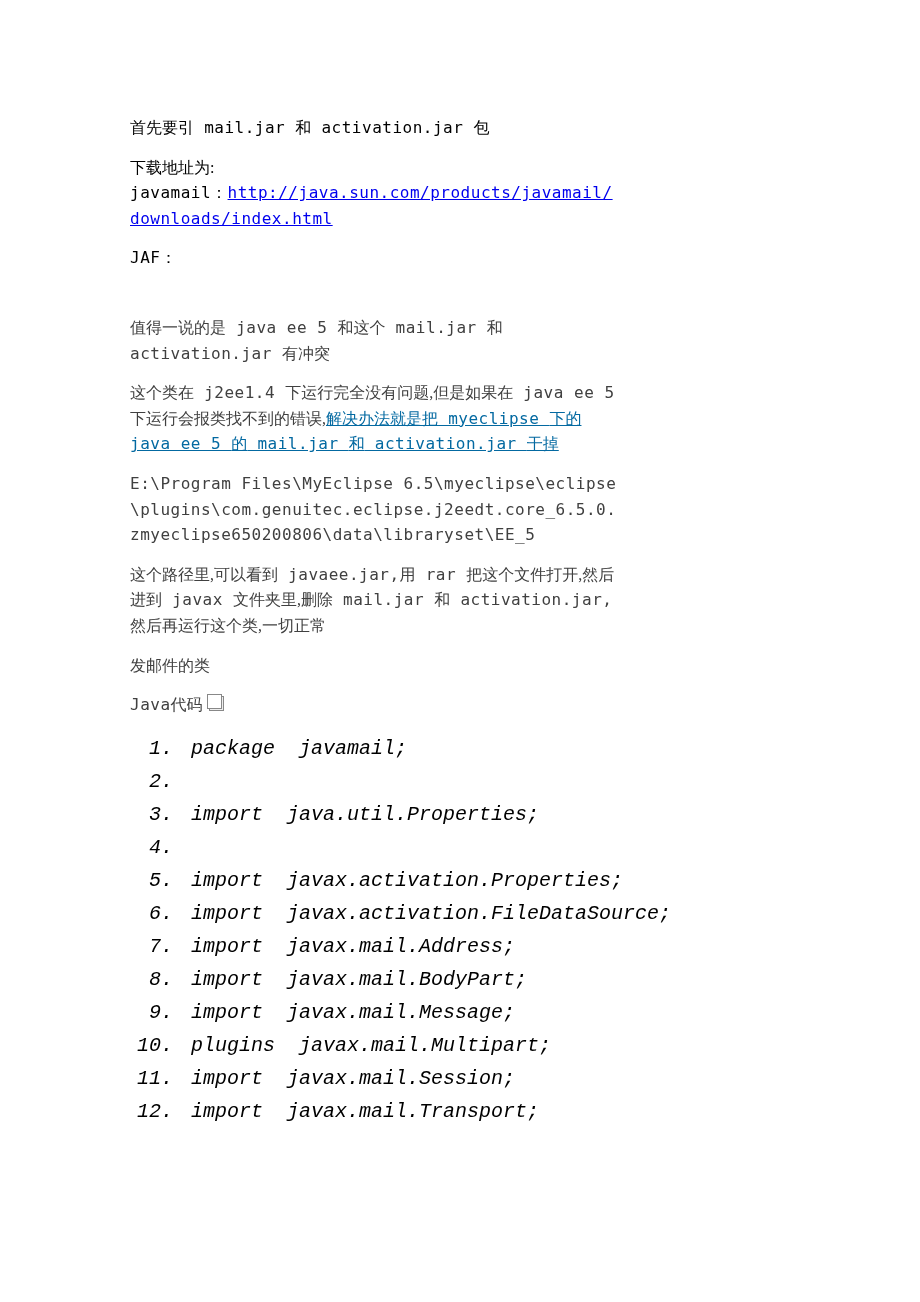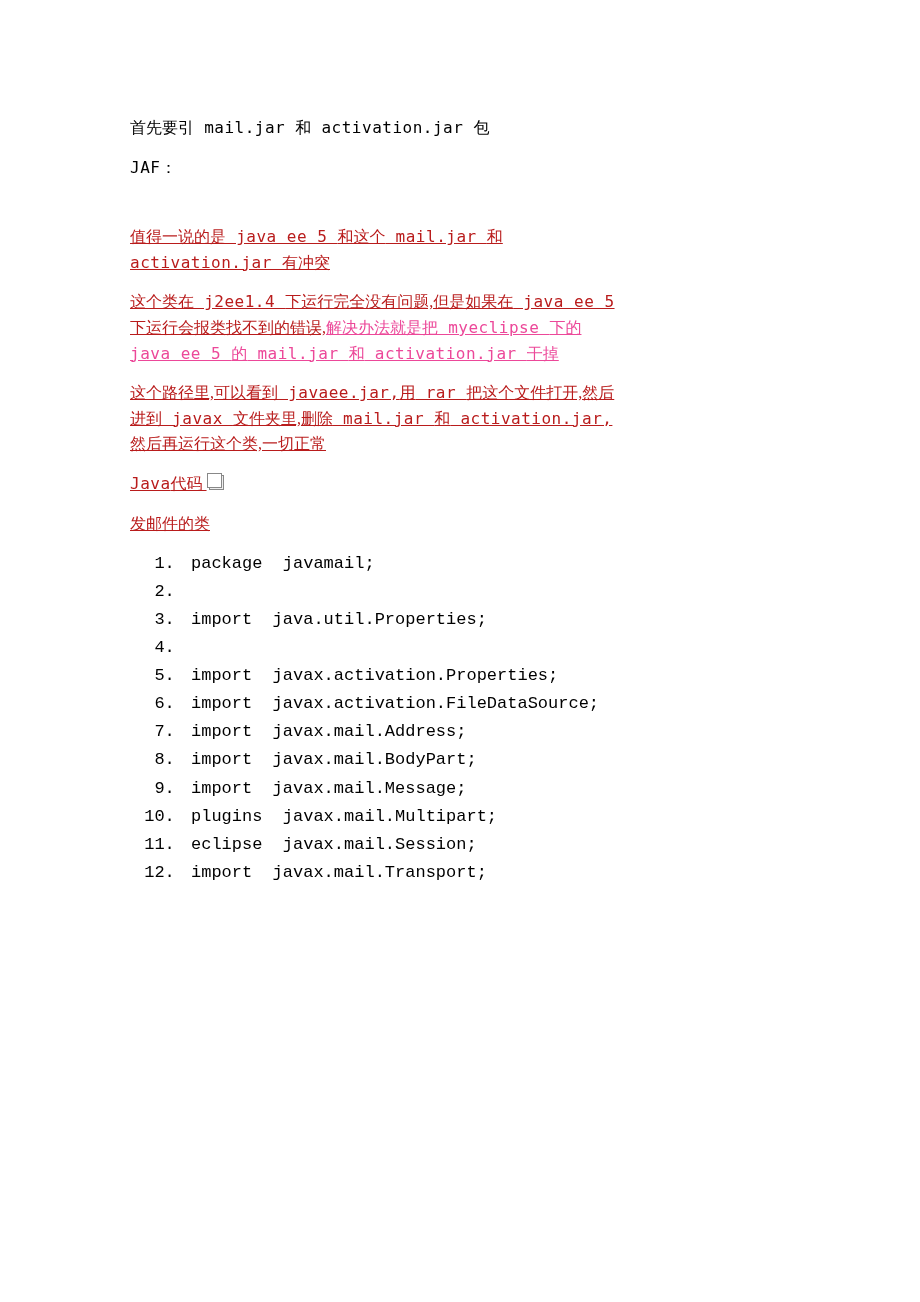--- a/index.html
+++ b/index.html
@@ -21,32 +21,33 @@
   }
   .mono, .code-link {
     font-family: "NSimSun", "SimSun", monospace;
     letter-spacing: 0.5px;
   }
   a, .link {
     color: #0000EE;
     text-decoration: underline;
   }
   .link-red {
-    color: #ec4899;
+    color: #0369a1;
     text-decoration: underline;
   }
   .para-block {
     margin: 0 0 14px 0;
   }
   .code-list {
     list-style: decimal;
     margin: 8px 0 0 0;
     padding-left: 55px;
     font-family: "NSimSun", "SimSun", "Courier New", monospace;
-    font-size: 17px;
+    font-size: 20px;
+    font-style: italic;
   }
   .code-list li {
     padding-left: 6px;
     line-height: 1.65;
     white-space: pre;
   }
   .spacer {
     height: 30px;
   }
   .icon-copy {
@@ -63,76 +64,82 @@
     content: "";
     position: absolute;
     left: -3px;
     top: -3px;
     width: 13px;
     height: 13px;
     border: 1px solid #888;
     background: #fff;
   }
   .blue-u {
-    color: #b91c1c;
-    text-decoration: underline;
+    color: #404040;
     margin-top: 37px;
   }
   .link-wrap {
     word-break: break-all;
   }
 </style>
 </head>
 <body>
 
 <div class="page">
 
   <p class="para-block">
     <span>首先要引</span><span class="mono"> mail.jar </span><span>和</span><span class="mono"> activation.jar </span><span>包</span>
   </p>
 
+  <p class="para-block">
+    <span>下载地址为:</span><br>
+    <span class="mono">javamail：</span><a href="#" class="mono link-wrap">http://java.sun.com/products/javamail/downloads/index.html</a>
+  </p>
 
   <p class="para-block link-wrap">
     <span class="mono">JAF：</span><br>
   </p>
 
 
   <div class="spacer"></div>
 
   <p class="para-block">
     <span class="blue-u">值得一说的是</span><span class="blue-u mono"> java ee 5 </span><span class="blue-u">和这个</span><span class="blue-u mono"> mail.jar </span><span class="blue-u">和</span><span class="blue-u mono"> activation.jar </span><span class="blue-u">有冲突 </span>
   </p>
 
   <p class="para-block">
     <span class="blue-u">这个类在</span><span class="blue-u mono"> j2ee1.4 </span><span class="blue-u">下运行完全没有问题,但是如果在</span><span class="blue-u mono"> java ee 5 </span><span class="blue-u">下运行会报类找不到的错误,</span><span class="link-red">解决办法就是把</span><span class="link-red mono"> myeclipse </span><span class="link-red">下的</span><span class="link-red mono"> java ee 5 </span><span class="link-red">的</span><span class="link-red mono"> mail.jar </span><span class="link-red">和</span><span class="link-red mono"> activation.jar </span><span class="link-red">干掉</span>
   </p>
 
 
+  <p class="para-block link-wrap">
+    <span class="blue-u mono">E:\Program Files\MyEclipse 6.5\myeclipse\eclipse\plugins\com.genuitec.eclipse.j2eedt.core_6.5.0.zmyeclipse650200806\data\libraryset\EE_5       </span>
+  </p>
 
   <p class="para-block">
     <span class="blue-u">这个路径里,可以看到</span><span class="blue-u mono"> javaee.jar,</span><span class="blue-u">用</span><span class="blue-u mono"> rar </span><span class="blue-u">把这个文件打开,然后进到</span><span class="blue-u mono"> javax </span><span class="blue-u">文件夹里,删除</span><span class="blue-u mono"> mail.jar </span><span class="blue-u">和</span><span class="blue-u mono"> activation.jar,</span><span class="blue-u">然后再运行这个类,一切正常</span>
   </p>
 
   <p class="para-block">
-    <span class="blue-u mono">Java</span><span class="blue-u">代码 </span>
-    <span class="icon-copy"></span>
+    <span class="blue-u">发邮件的类</span>
   </p>
 
   <p class="para-block">
-    <span class="blue-u">发邮件的类</span>
+    <span class="blue-u mono">Java</span><span class="blue-u">代码 </span>
+    <span class="icon-copy"></span>
   </p>
 
   <ol class="code-list">
     <li>package  javamail;</li>
     <li></li>
     <li>import  java.util.Properties;</li>
     <li></li>
     <li>import  javax.activation.Properties;</li>
     <li>import  javax.activation.FileDataSource;</li>
     <li>import  javax.mail.Address;</li>
     <li>import  javax.mail.BodyPart;</li>
     <li>import  javax.mail.Message;</li>
     <li>plugins  javax.mail.Multipart;</li>
-    <li>eclipse  javax.mail.Session;</li>
+    <li>import  javax.mail.Session;</li>
     <li>import  javax.mail.Transport;</li>
   </ol>
 
 </div>
 
 </body></html>

